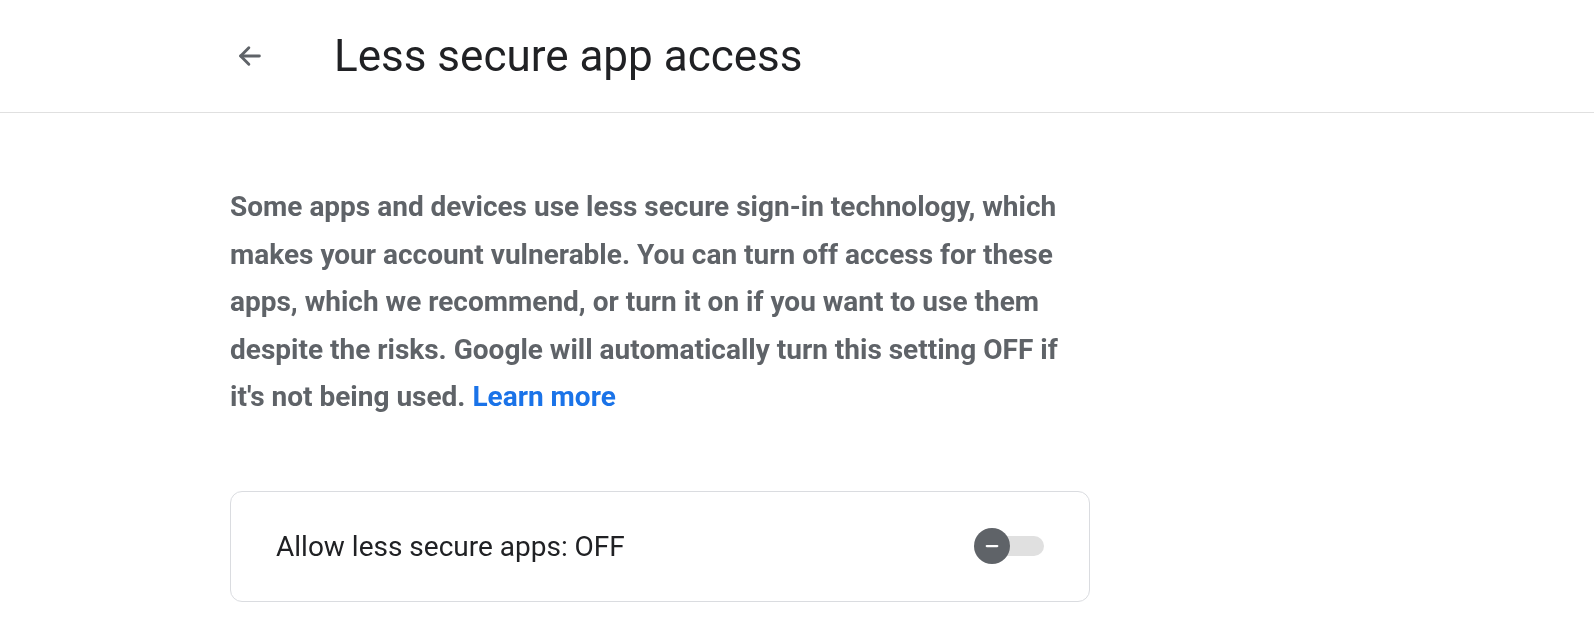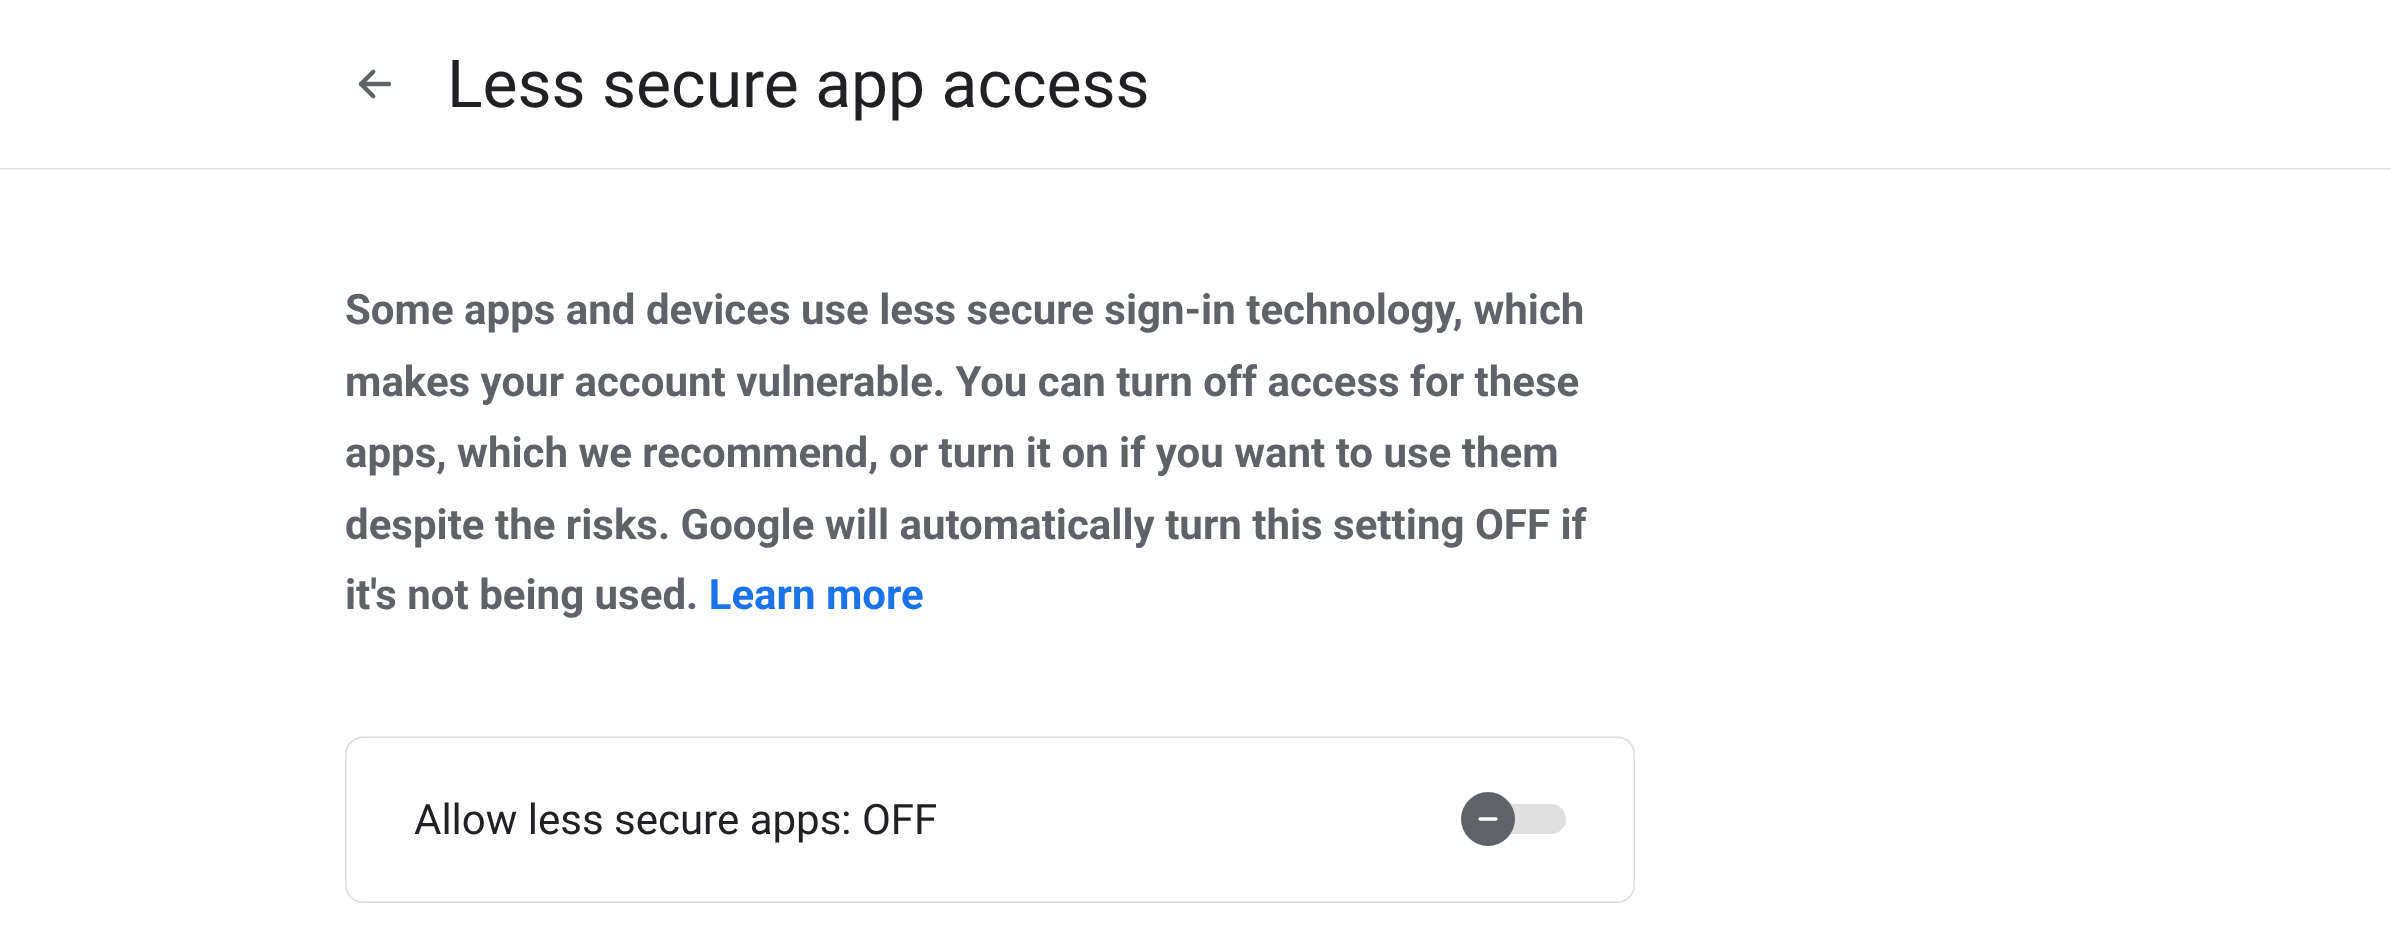--- a/index.html
+++ b/index.html
@@ -27,20 +27,21 @@
       justify-content: center;
       cursor: pointer;
       margin-right: 28px;
       color: #5f6368;
     }
     .page-title {
       font-size: 44px;
       font-weight: 400;
       color: #202124;
       letter-spacing: 0px;
+      margin-left: 36px;
     }
     .content {
       padding: 70px 230px 0 230px;
       max-width: 1320px;
     }
     .description {
       font-size: 28px;
       line-height: 1.7;
       color: #5f6368;
       font-weight: 700;

